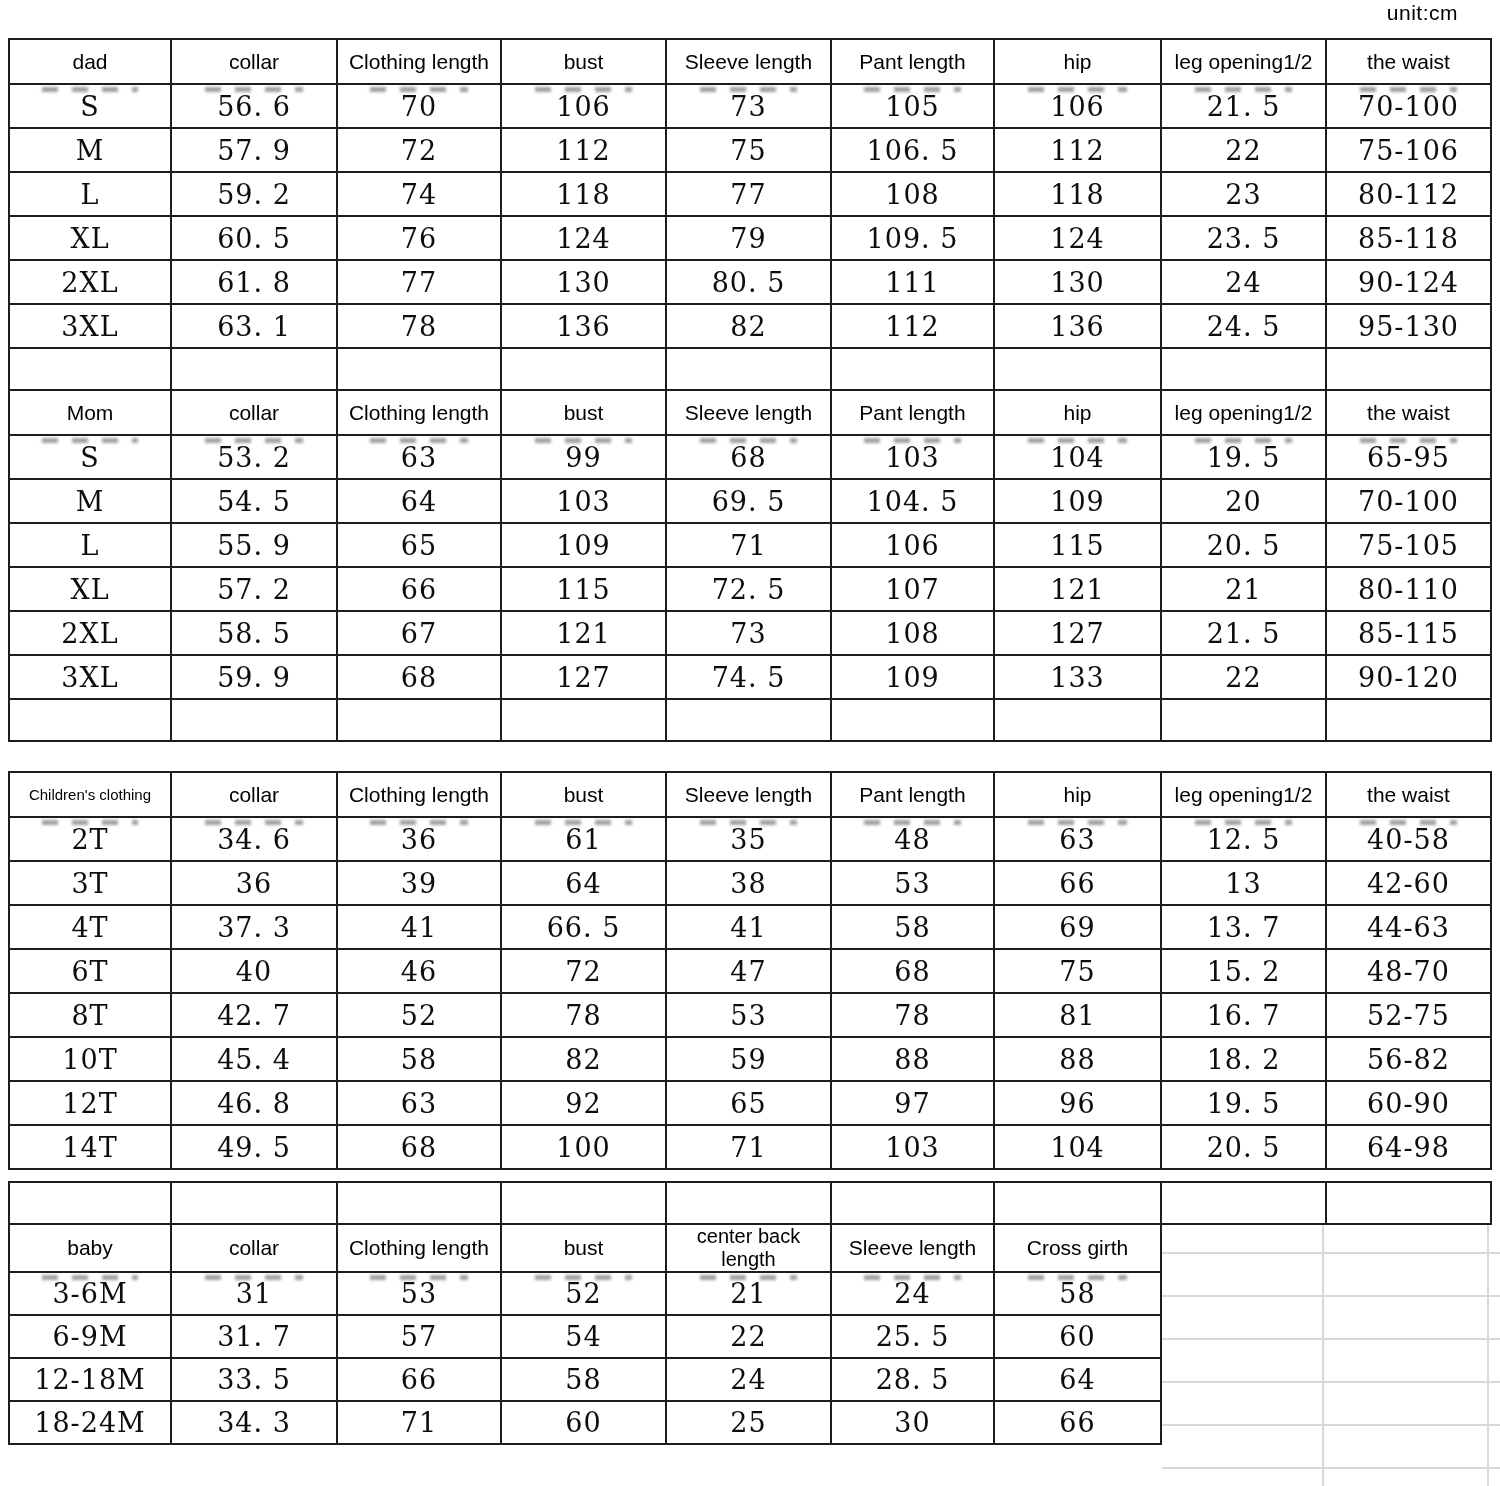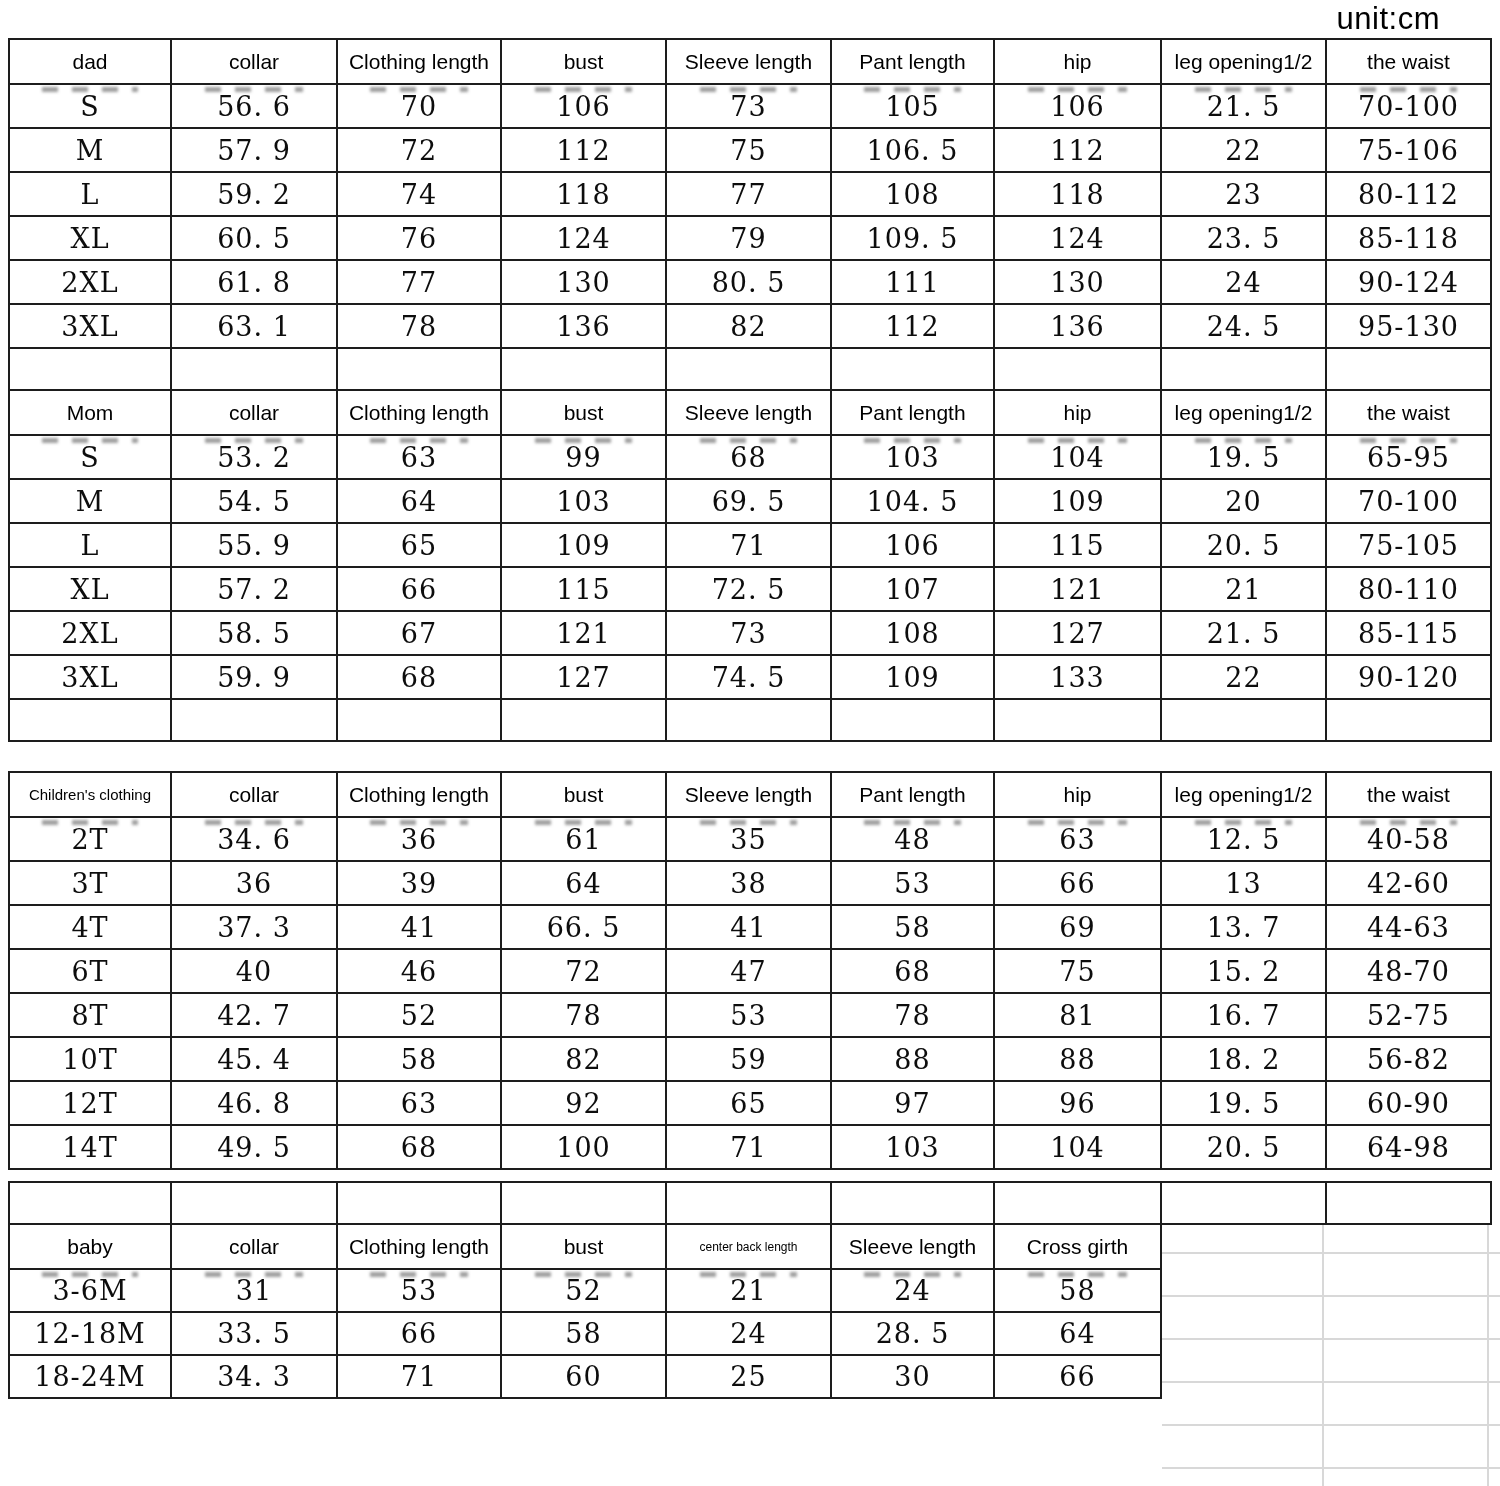--- a/index.html
+++ b/index.html
@@ -1,23 +1,23 @@
 <!DOCTYPE html>
 <html><head>
 <meta charset="utf-8">
 <style>
   html,body{margin:0;padding:0;background:#ffffff;}
   .canvas{position:relative;width:1500px;height:1486px;background:#ffffff;overflow:hidden;
           font-family:"Liberation Sans",sans-serif;color:#000;}
-  .unit{position:absolute;top:1px;right:60px;font-size:31px;letter-spacing:.5px;margin-left:40px;}
+  .unit{position:absolute;top:1px;right:42px;font-size:21px;letter-spacing:.5px;margin-left:40px;}
   table.tbl{position:absolute;left:8px;border-collapse:collapse;table-layout:fixed;background:#fff;}
   .tbl th,.tbl td{border:2px solid #1d1d1d;padding:0;text-align:center;vertical-align:middle;}
   .tbl th{font-weight:normal;font-size:21px;position:relative;font-family:"Liberation Sans",sans-serif;}
   .tbl th.small{font-size:15px;}
-  .tbl th.med{font-size:12px;}
+  .tbl th.med{font-size:20px;}
   tr.hrow{height:45px;border-radius:8px;}
   tr.drow{height:44px;}
   tr.drow.b{height:43px;}
   table.sep tr{height:42px;}
   td.d{font-family:"DejaVu Serif","Liberation Serif",serif;font-size:27px;letter-spacing:1px;color:#0d0d0d;}
   
   .tbl th::after{content:"";position:absolute;left:20%;right:20%;bottom:-9px;height:5px;z-index:3;
     background:repeating-linear-gradient(90deg,rgba(25,25,25,.42) 0 16px,rgba(25,25,25,0) 16px 30px);
     filter:blur(1.5px);}
   .w0{width:162px}.w1{width:166px}.w2{width:164px}.w3{width:165px}.w4{width:165px}
@@ -438,20 +438,29 @@
     <tr class="drow b">
           <td class="d">3-6M</td>
           <td class="d">31</td>
           <td class="d">53</td>
           <td class="d">52</td>
           <td class="d">21</td>
           <td class="d">24</td>
           <td class="d">58</td>
         </tr>
         <tr class="drow b">
+          <td class="d">6-9M</td>
+          <td class="d">31. 7</td>
+          <td class="d">57</td>
+          <td class="d">54</td>
+          <td class="d">22</td>
+          <td class="d">25. 5</td>
+          <td class="d">60</td>
+        </tr>
+        <tr class="drow b">
           <td class="d">12-18M</td>
           <td class="d">33. 5</td>
           <td class="d">66</td>
           <td class="d">58</td>
           <td class="d">24</td>
           <td class="d">28. 5</td>
           <td class="d">64</td>
         </tr>
         <tr class="drow b">
           <td class="d">18-24M</td>

